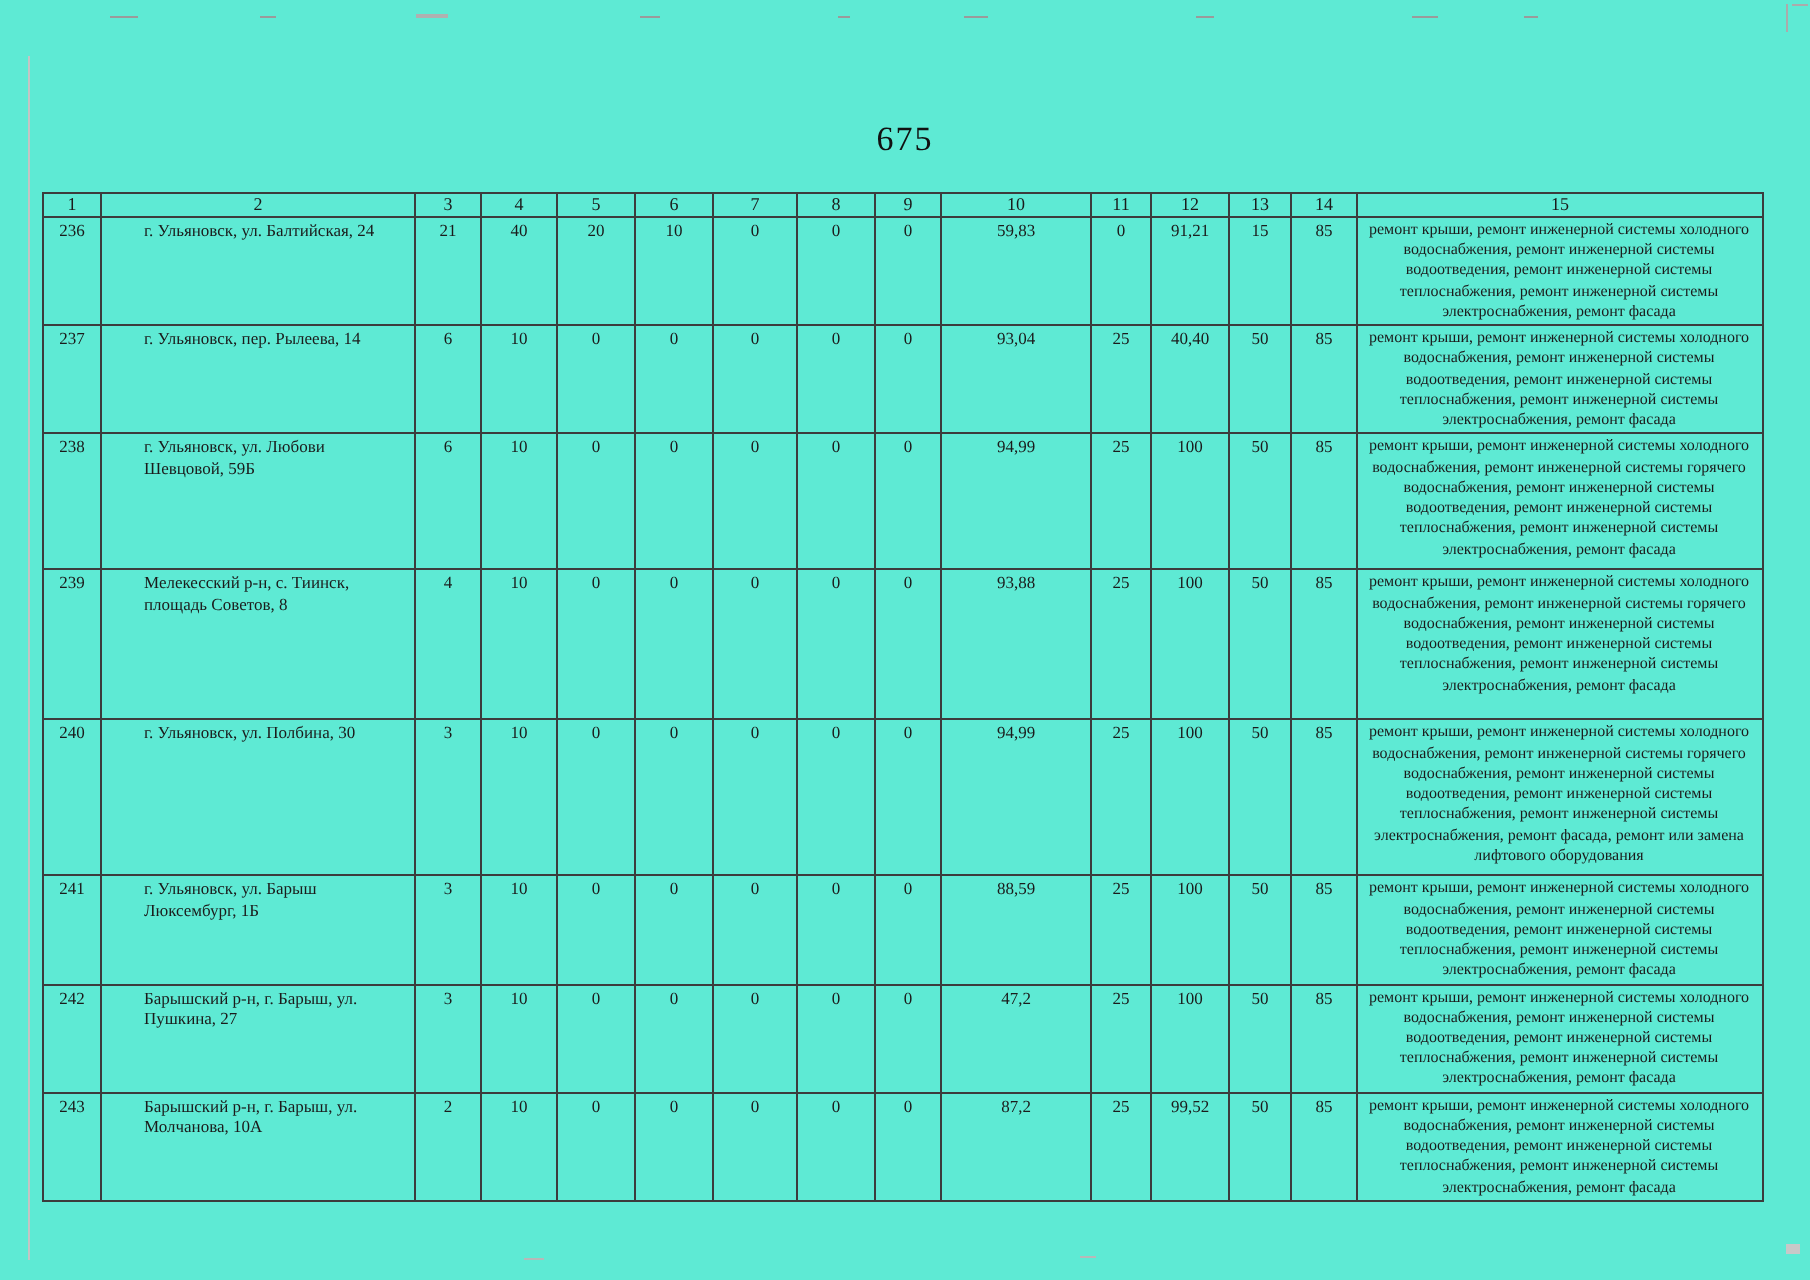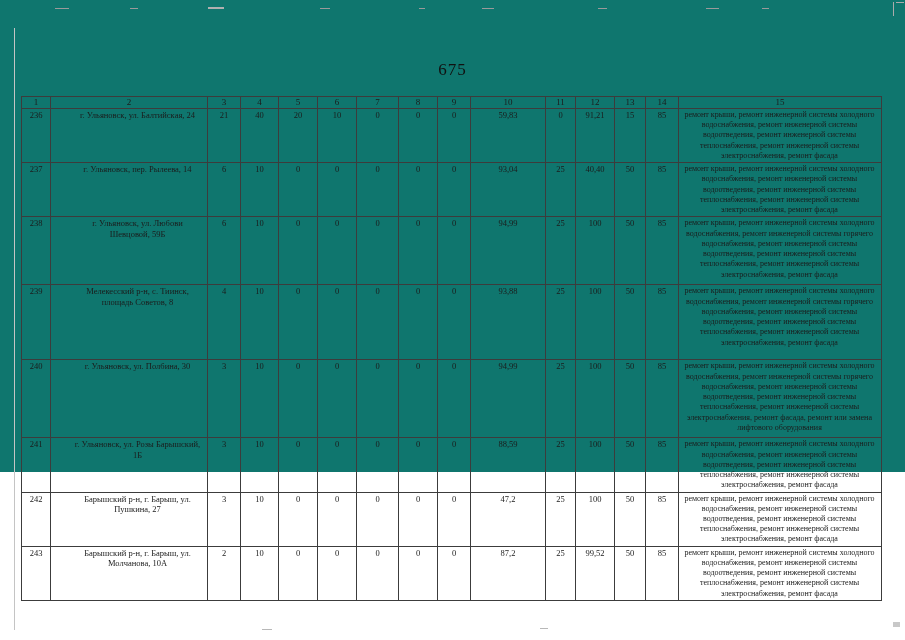--- a/index.html
+++ b/index.html
@@ -9,22 +9,22 @@
     width: 905px;
     height: 640px;
     overflow: hidden;
     position: relative;
     font-family: "Liberation Serif", serif;
     color: #1b1b1b;
   }
   .page {
     position: relative;
     width: 905px;
-    height: 472px;
-    background: #0f766e;
+    height: 640px;
+    background: #5eead4;
   }
   .page-number {
     position: absolute;
     top: 60px;
     left: 0;
     width: 100%;
     text-align: center;
     font-size: 17px;
     letter-spacing: 1px;
     color: #111;
@@ -48,21 +48,21 @@
     overflow: hidden;
     word-wrap: break-word;
   }
   table.repairs th {
     font-weight: normal;
     font-size: 9px;
     height: 11px;
     padding: 0 1px;
   }
   table.repairs td.col-2 {
-    text-align: center;
+    text-align: left;
     padding: 1px 4px 1px 21px;
   }
   table.repairs td.col-15 {
     text-align: center;
     padding: 1px 4px 1px 3px;
     font-size: 8px;
     line-height: 1.28;
   }
   
   col.c1  { width: 29px; }
@@ -243,21 +243,21 @@
           <td class="col-9">0</td>
           <td class="col-10">94,99</td>
           <td class="col-11">25</td>
           <td class="col-12">100</td>
           <td class="col-13">50</td>
           <td class="col-14">85</td>
           <td class="col-15">ремонт крыши, ремонт инженерной системы холодного водоснабжения, ремонт инженерной системы горячего водоснабжения, ремонт инженерной системы водоотведения, ремонт инженерной системы теплоснабжения, ремонт инженерной системы электроснабжения, ремонт фасада, ремонт или замена лифтового оборудования</td>
         </tr>
         <tr style="height: 51px;">
           <td class="col-1">241</td>
-          <td class="col-2">г. Ульяновск, ул. Розы Барышский, 1Б</td>
+          <td class="col-2">г. Ульяновск, ул. Барыш Люксембург, 1Б</td>
           <td class="col-3">3</td>
           <td class="col-4">10</td>
           <td class="col-5">0</td>
           <td class="col-6">0</td>
           <td class="col-7">0</td>
           <td class="col-8">0</td>
           <td class="col-9">0</td>
           <td class="col-10">88,59</td>
           <td class="col-11">25</td>
           <td class="col-12">100</td>

